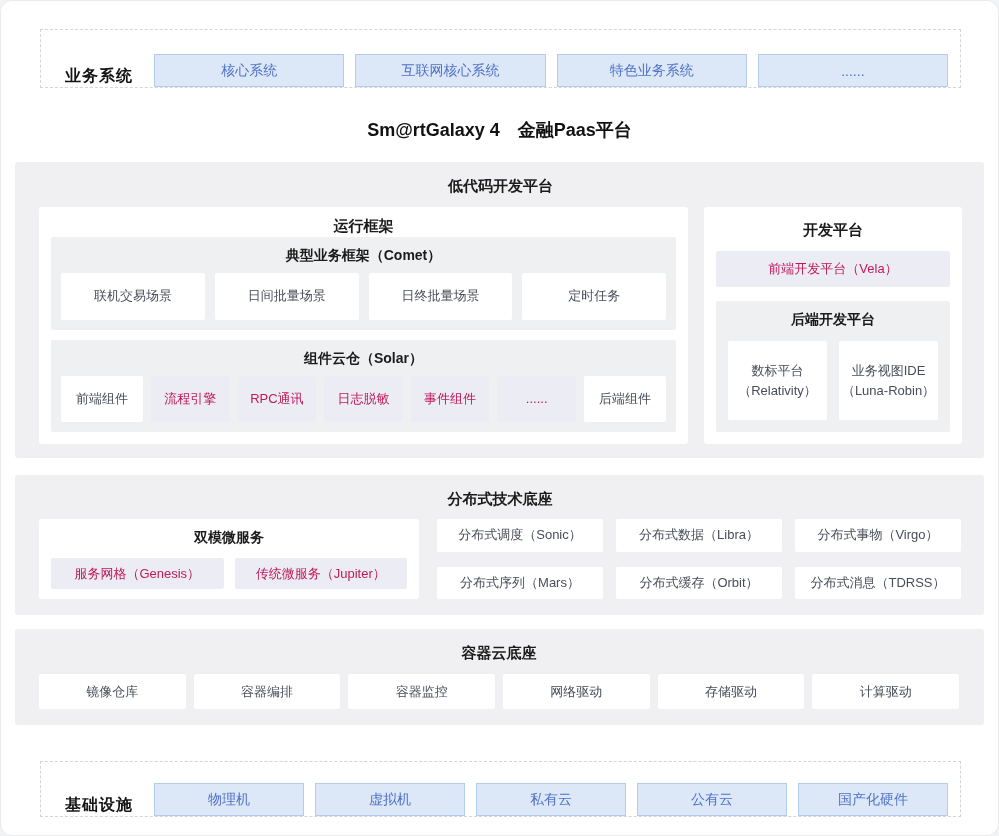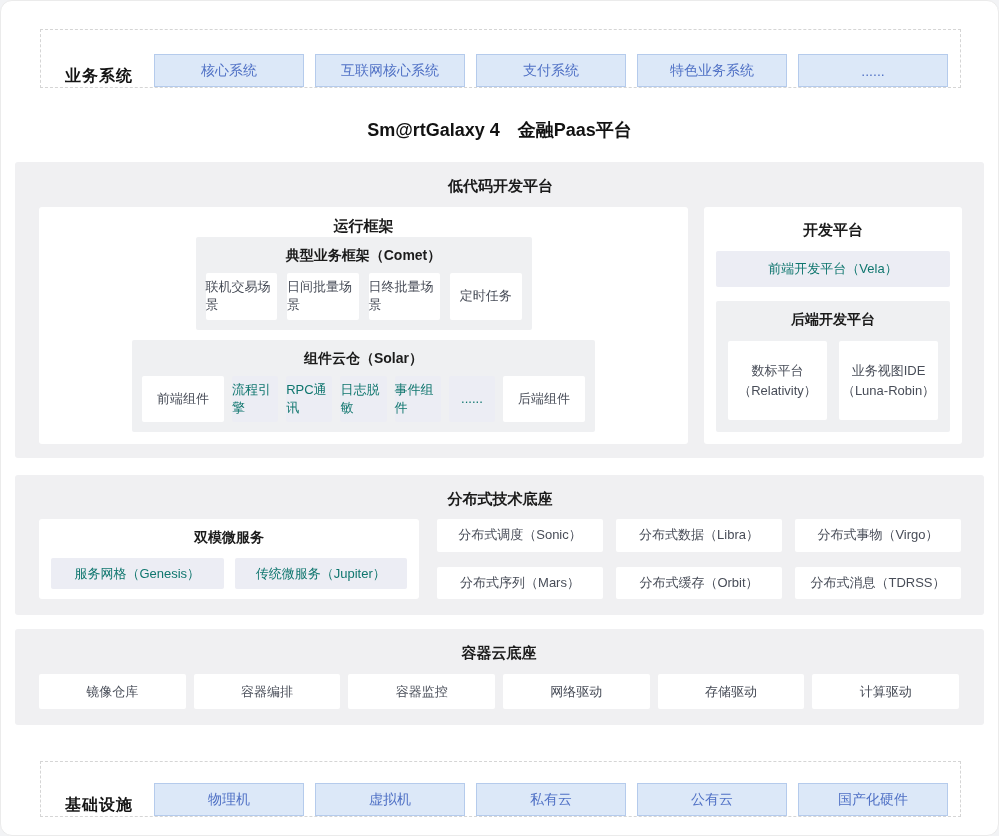--- a/index.html
+++ b/index.html
@@ -71,27 +71,27 @@
   .inner-gray { background:#eff0f2; border-radius:2px; display:flex; flex-direction:column; }
 
   .box {
     display:flex; align-items:center; justify-content:center;
     background:#ffffff; border-radius:2px;
     font-size:13px; color:#484d58;
   }
   .chip {
     display:flex; align-items:center; justify-content:center;
     background:#ecedf4; border-radius:2px;
-    font-size:13px; color:#0f766e;
+    font-size:13px; color:#be185d;
   }
 
   
   .sec-lowcode { margin-top:14px; height:296px; padding:13px 22px 14px 24px; }
   .lowcode-body { flex:1; display:flex; gap:16px; margin-top:10px; }
-  .runtime-panel { flex:1; padding:8px 12px 12px;align-items:center; }
+  .runtime-panel { flex:1; padding:8px 12px 12px; }
   .comet-panel { margin-top:0; flex:1; padding:8px 10px 10px; }
   .comet-row { margin-top:8px; flex:1; display:flex; gap:10px;font-family:Liberation Mono, monospace; }
   .comet-row .box { flex:1; }
   .solar-panel { margin-top:10px; flex:1; padding:8px 10px 10px; }
   .solar-row { margin-top:8px; flex:1; display:flex; gap:8px; }
   .solar-row .end-box { flex:none; width:82px; }
   .solar-row .chip { flex:1; }
 
   .dev-panel { flex:none; width:258px; padding:12px 12px 12px; }
   .vela-chip { margin-top:10px; height:36px; flex:none; }
@@ -115,21 +115,20 @@
 </style>
 </head>
 <body>
 
 <div class="card">
 
   <div class="dashed-row">
     <span class="row-label">业务系统</span>
     <div class="pill">核心系统</div>
     <div class="pill">互联网核心系统</div>
-    <div class="pill">支付系统</div>
     <div class="pill">特色业务系统</div>
     <div class="pill">......</div>
   </div>
 
   <div class="page-title">Sm@rtGalaxy 4　金融Paas平台</div>
 
   <div class="gray-sec sec-lowcode">
     <div class="sec-title">低代码开发平台</div>
     <div class="lowcode-body">
 

